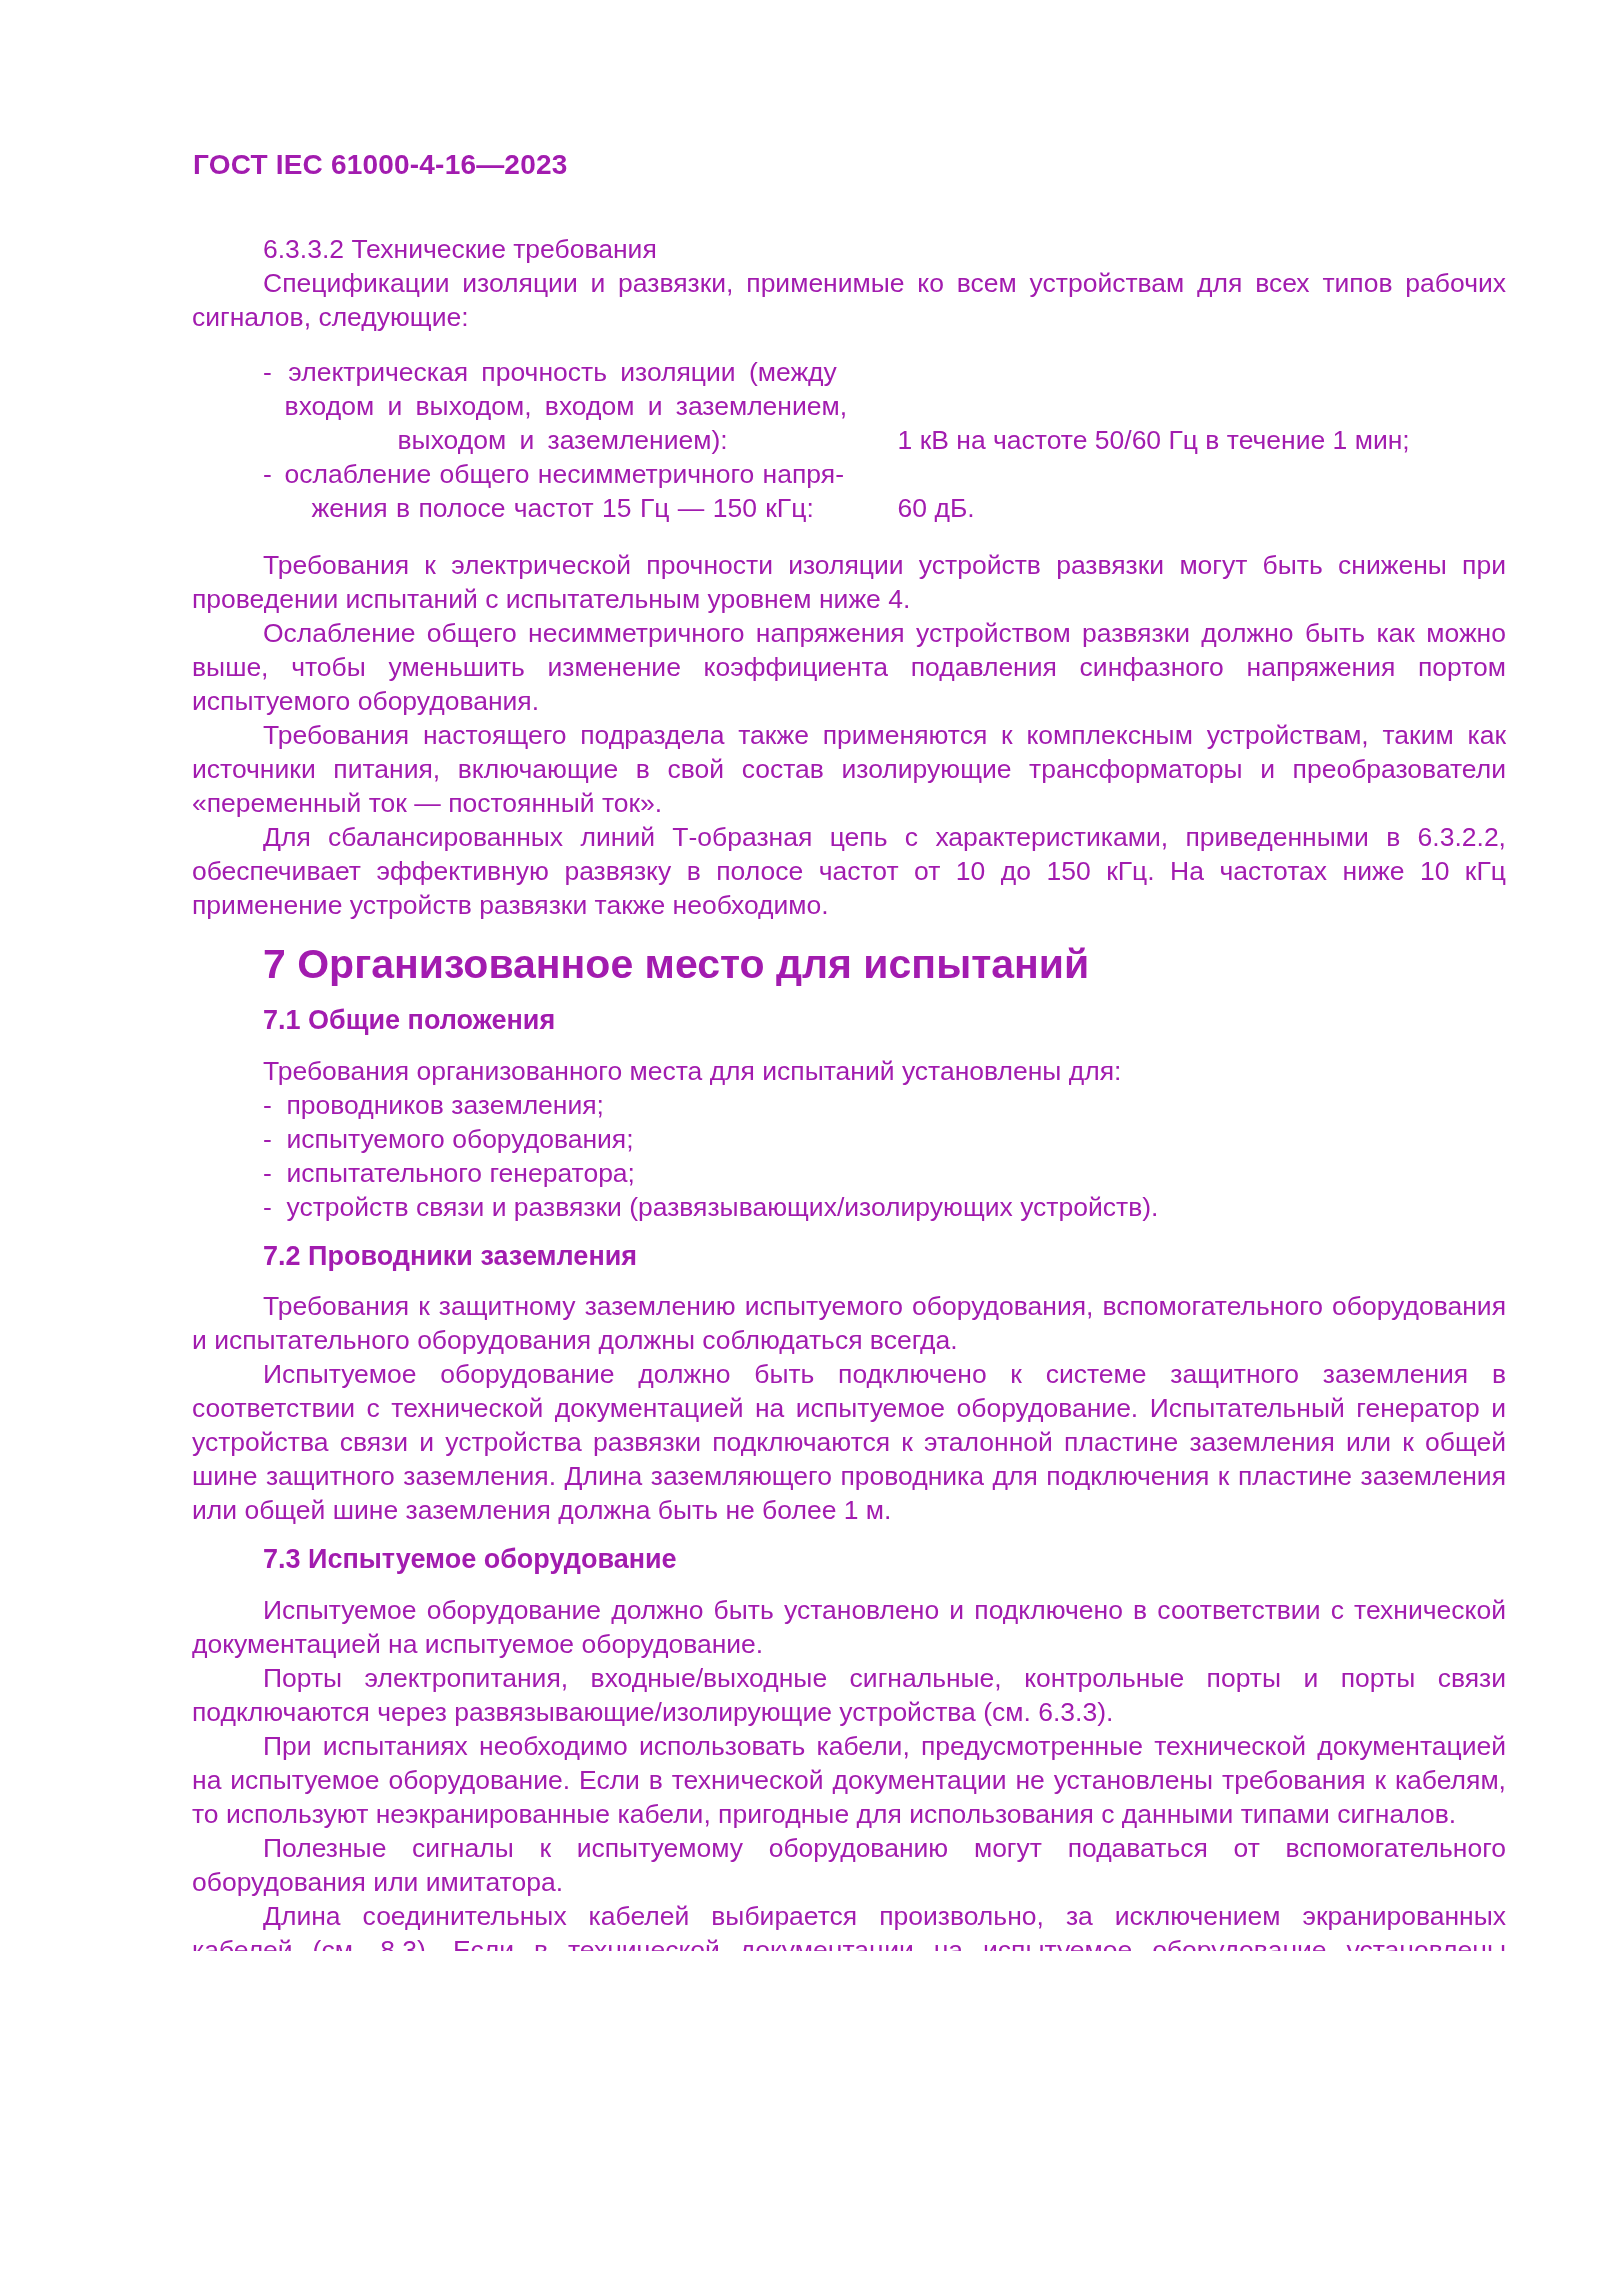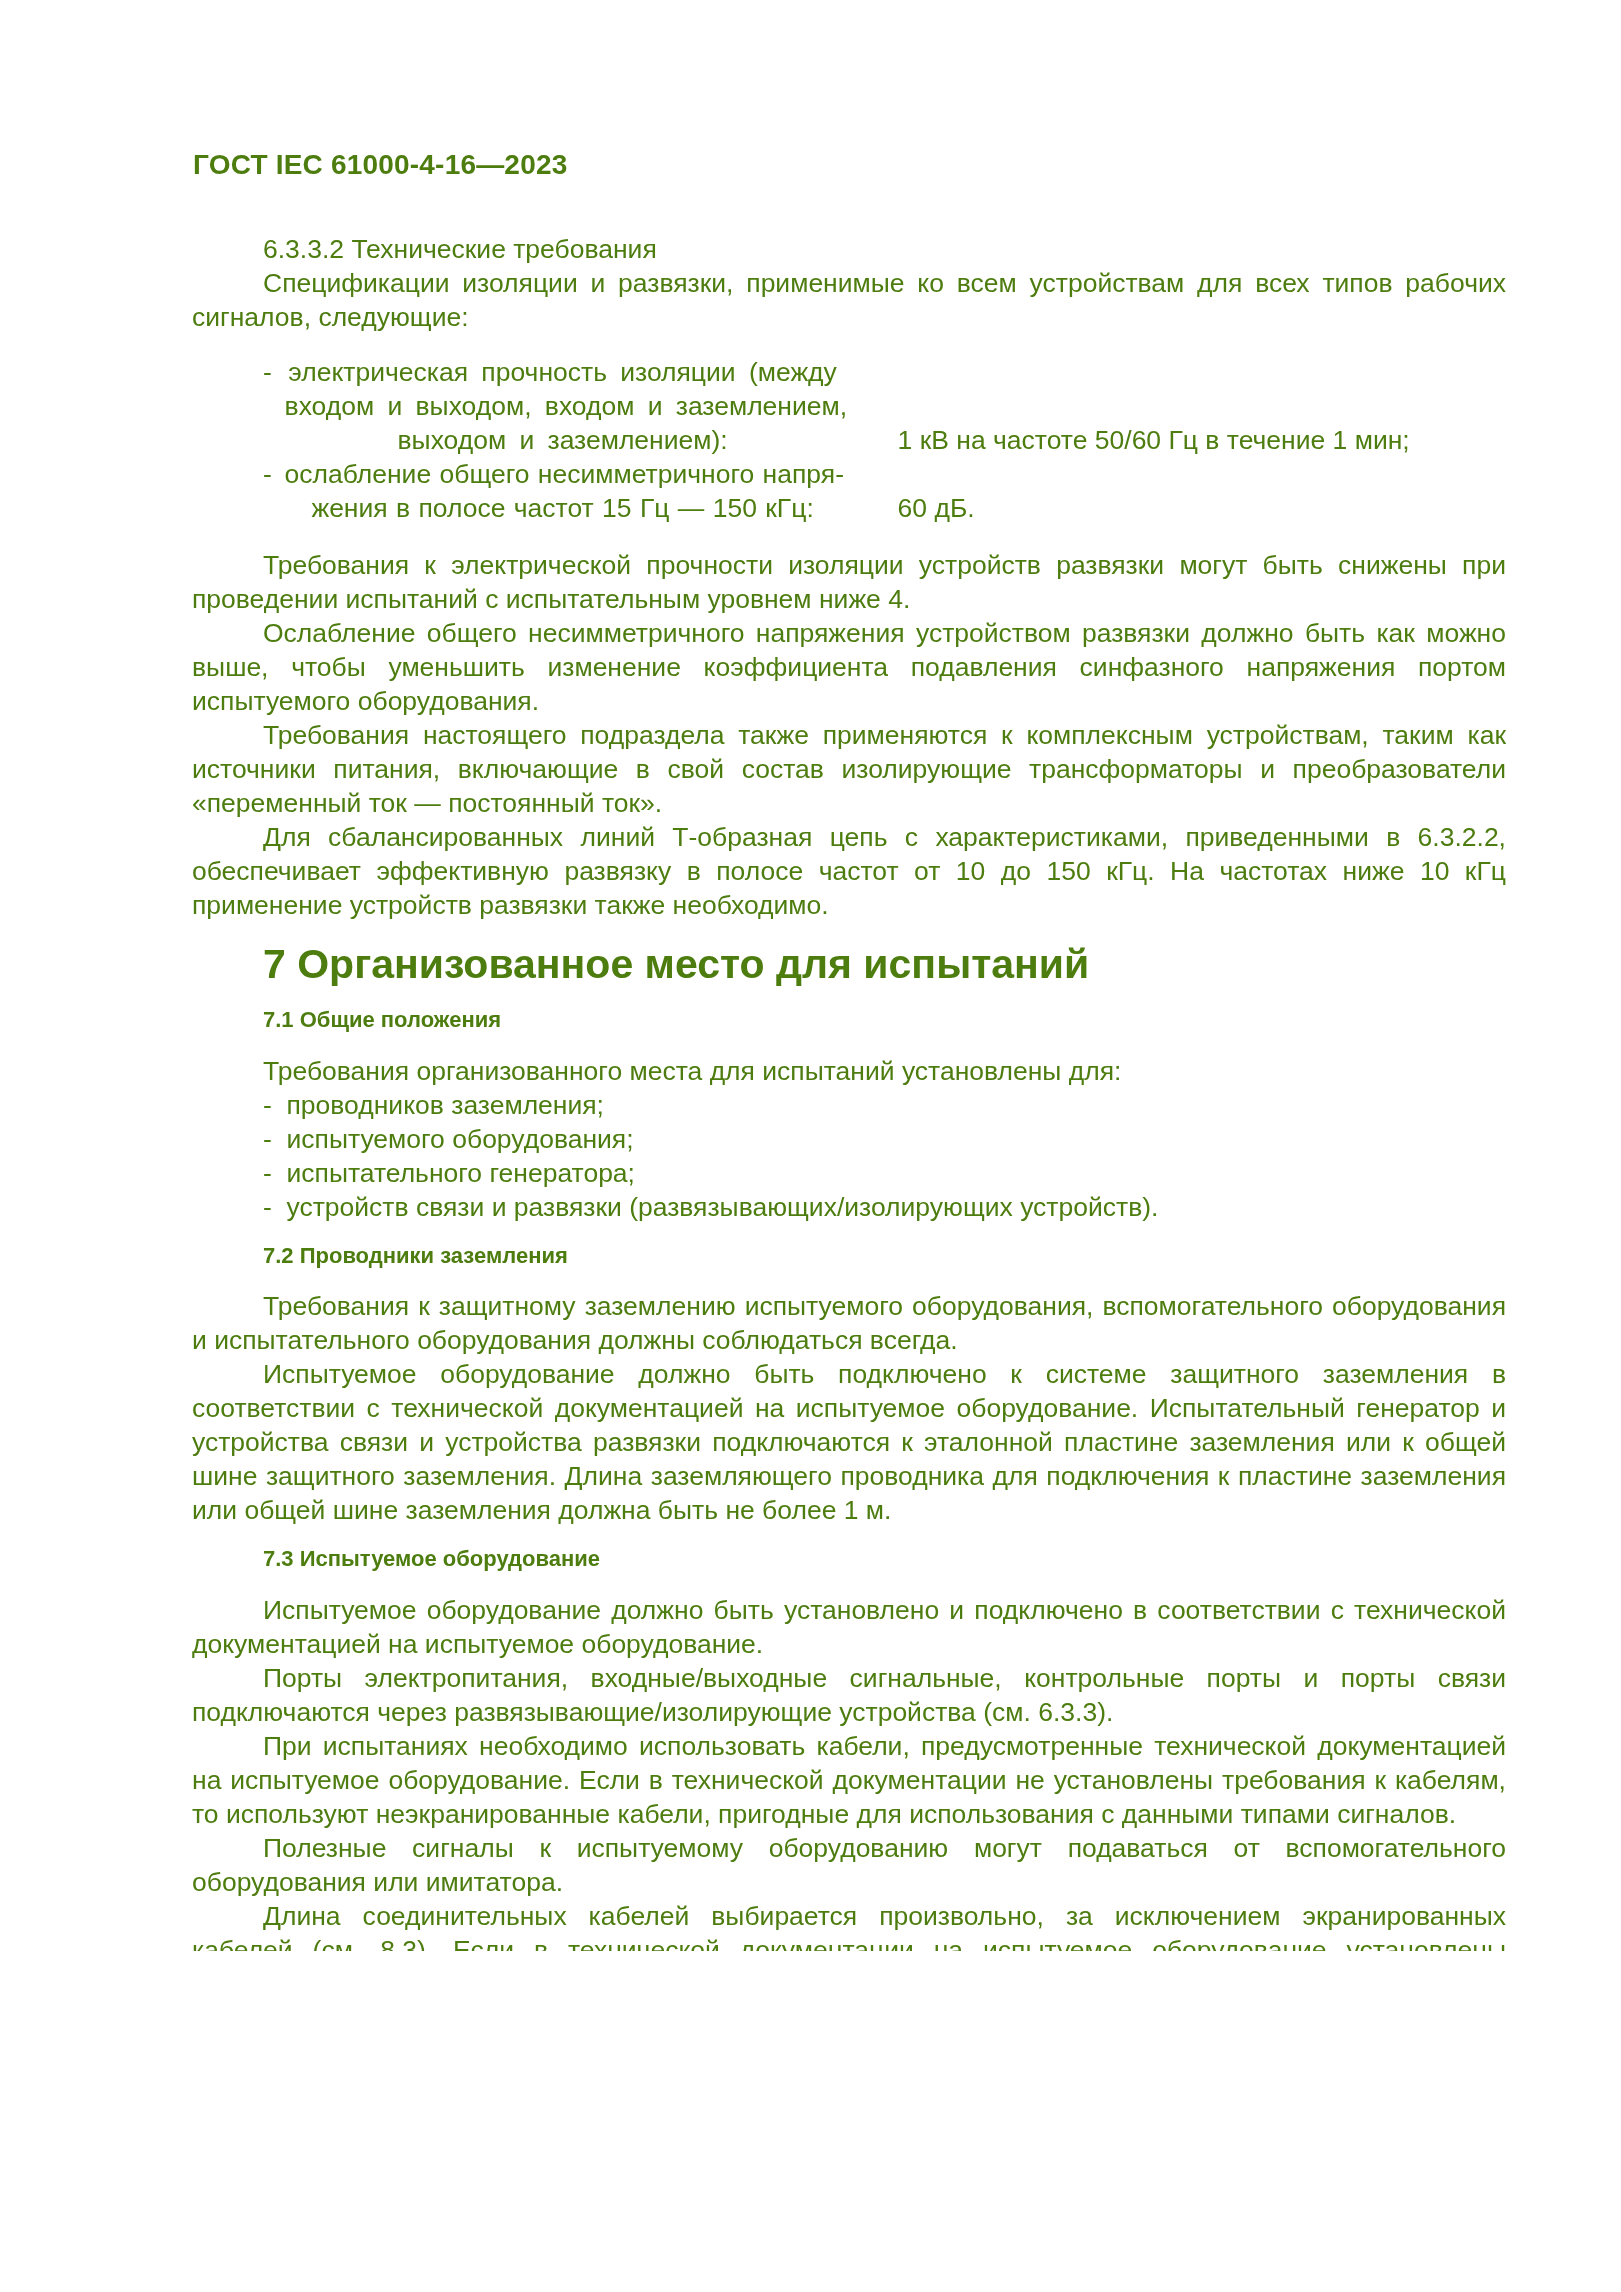--- a/index.html
+++ b/index.html
@@ -6,21 +6,21 @@
     margin: 0;
     padding: 0;
     background: #ffffff;
   }
   .page {
     position: relative;
     width: 1621px;
     height: 1951px;
     background: #ffffff;
     font-family: "Liberation Sans", sans-serif;
-    color: #4d7c0f;
+    color: #a21caf;
     overflow: hidden;
   }
   .running-header {
     position: absolute;
     left: 193px;
     top: 149px;
     font-size: 28px;
     font-weight: bold;
     letter-spacing: 0.2px;
     white-space: nowrap;
@@ -76,21 +76,21 @@
   .h2 {
     margin: 20.6px 0 17.6px 0;
     padding-left: 71px;
     font-size: 41px;
     line-height: 43px;
     font-weight: bold;
   }
   .h3 {
     margin: 14.7px 0 16.7px 0;
     padding-left: 71px;
-    font-size: 22px;
+    font-size: 27px;
     line-height: 34px;
     font-weight: bold;
   }
   .bullet-row {
     display: flex;
     padding-left: 71px;
   }
   .bullet-row .dash {
     width: 23.5px;
     flex: 0 0 23.5px;

